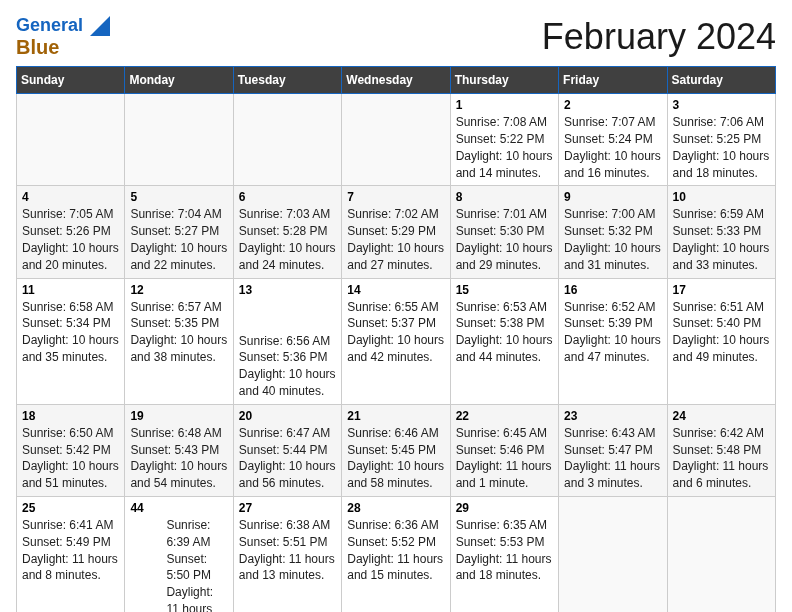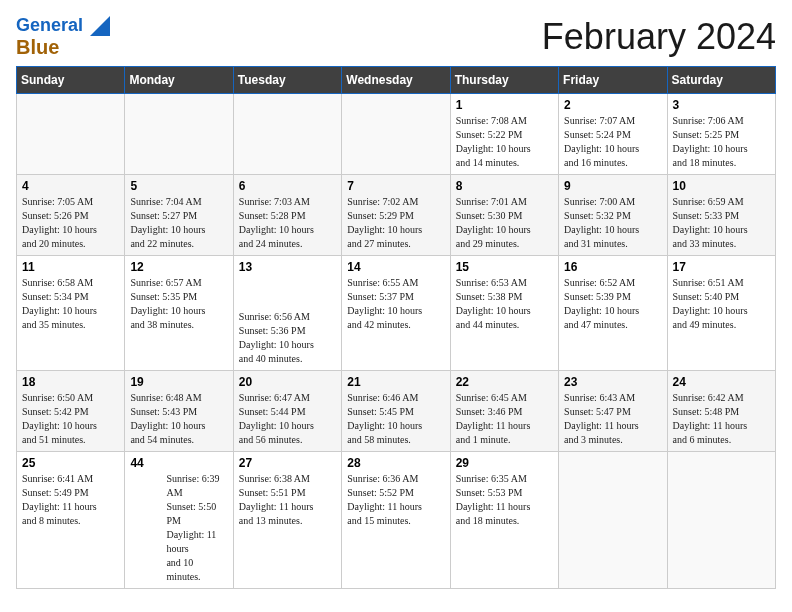--- a/index.html
+++ b/index.html
@@ -71,24 +71,23 @@
     td.empty {
       background: #f9f9f9;
     }
     .day-num {
       font-weight: bold;
       font-size: 12px;
       margin-bottom: 2px;
       display: block;
     }
     .day-info {
-      font-size: 10px;
+      font-size: 12px;
       color: #222;
       line-height: 1.4;
-      font-family: Liberation Serif, serif;
     }
     tr:nth-child(even) td {
       background: #f5f5f5;
     }
     tr:nth-child(even) td.empty {
       background: #efefef;
     }
   </style>
 </head>
 <body>
@@ -279,21 +278,21 @@
         <td>
           <span class="day-num">21</span>
           <div class="day-info" style="white-space: pre-line;">Sunrise: 6:46 AM
 Sunset: 5:45 PM
 Daylight: 10 hours
 and 58 minutes.</div>
         </td>
         <td>
           <span class="day-num">22</span>
           <div class="day-info" style="white-space: pre-line;">Sunrise: 6:45 AM
-Sunset: 3:46 PM
+Sunset: 5:46 PM
 Daylight: 11 hours
 and 1 minute.</div>
         </td>
         <td>
           <span class="day-num">23</span>
           <div class="day-info" style="white-space: pre-line;">Sunrise: 6:43 AM
 Sunset: 5:47 PM
 Daylight: 11 hours
 and 3 minutes.</div>
         </td>

